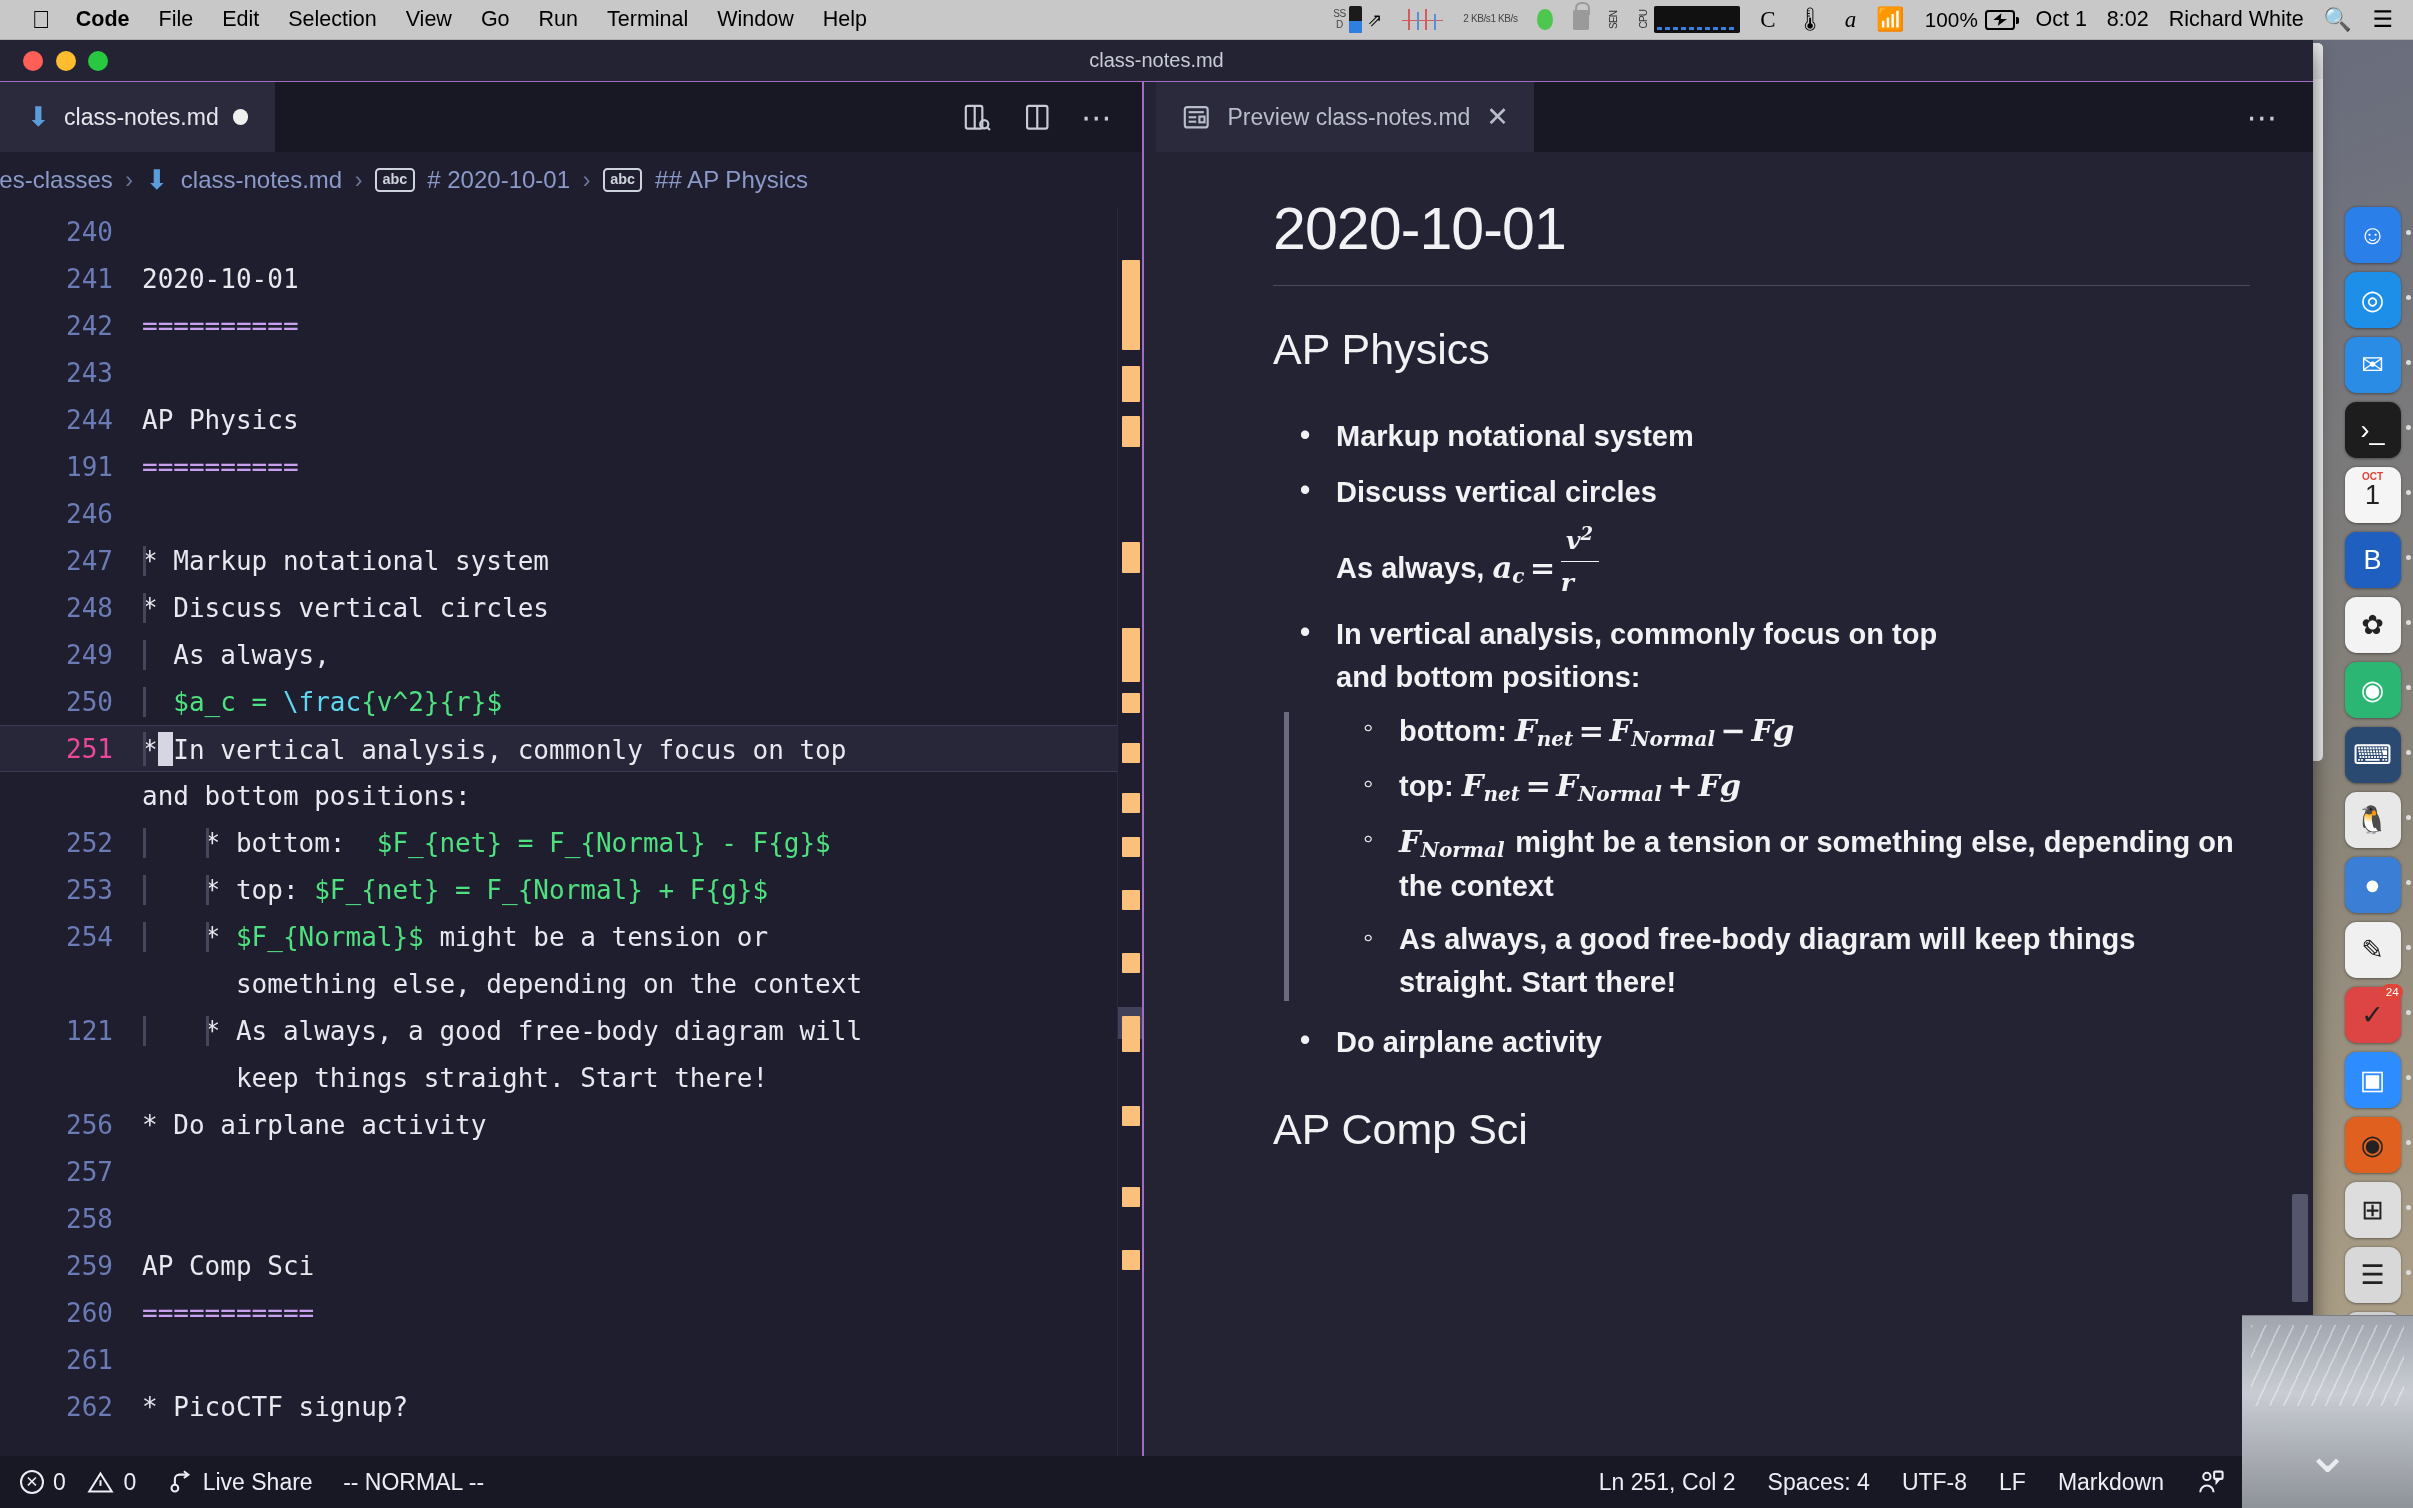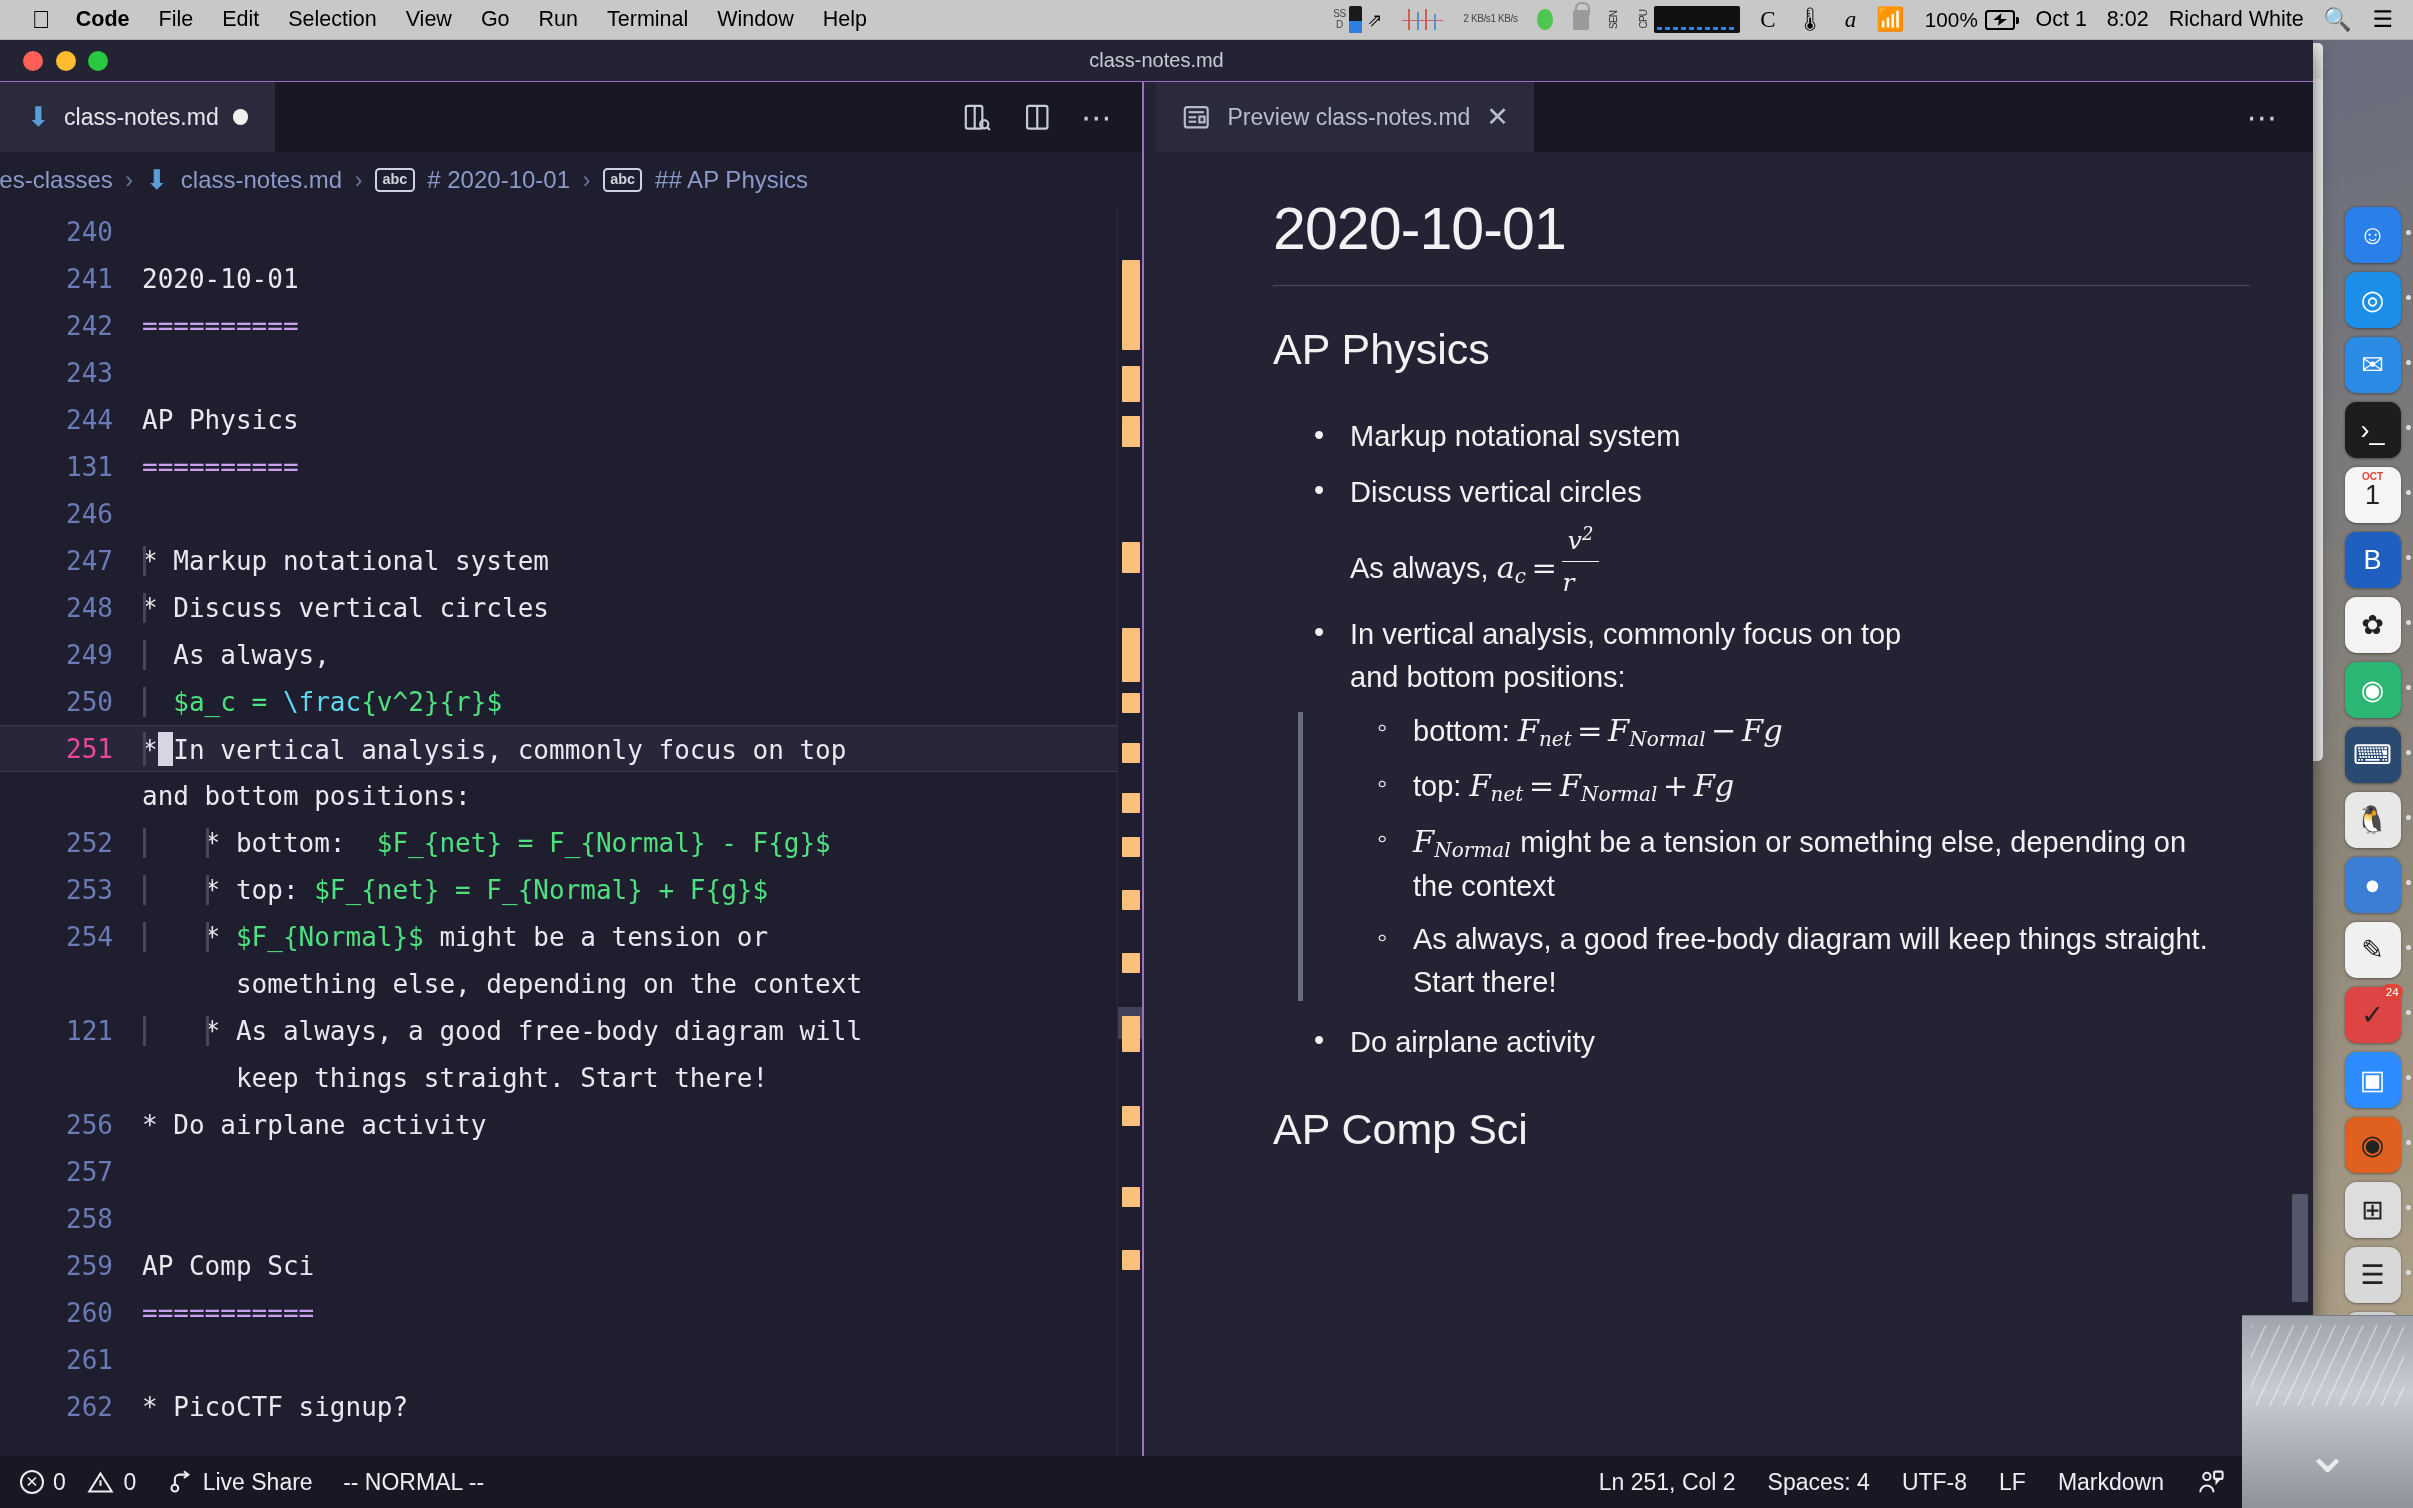--- a/index.html
+++ b/index.html
@@ -176,21 +176,21 @@
          color:#b9bdc9;font-size:23px;white-space:nowrap;}
   .ptab .close{ font-size:27px; color:#b9bdc9; }
   #pv-actions{ margin-left:auto; display:flex;align-items:center;padding-right:36px;color:#c8cbd4;}
   #pv-content{
     flex:1; overflow:hidden; padding:43px 63px 0 117px; color:#f2f2f5;
     background:#232334; position:relative;
   }
   .pv-h1{ font-size:59px; font-weight:400; letter-spacing:-0.9px; margin-bottom:21.5px;}
   .pv-hr{ height:0.9px; background:#4b4b60; margin:0 0 40px 0;}
   .pv-h2{ font-size:43px; font-weight:400; margin:0 0 41px 0;}
-  ul.pv{ list-style:none; margin:16px; padding:0 0 0 61px; }
+  ul.pv{ list-style:none; margin:2px; padding:0 0 0 61px;font-weight:bold; }
   ul.pv > li{ position:relative; font-size:29px; line-height:1.48; margin-bottom:12.6px; }
   ul.pv > li:before{
     content:"•"; position:absolute; left:-36px; top:-1.8px; font-size:29px; color:#f2f2f5;
   }
   ul.pv2{ list-style:none; margin:9px 0 9px 0; padding:0 0 0 63px; }
   ul.pv2 > li{ position:relative; font-size:29px; line-height:1.5; margin-bottom:9px; }
   ul.pv2 > li:before{
     content:"◦"; position:absolute; left:-36px; top:-1.8px; font-size:29px; color:#f2f2f5;
   }
   .nested-bar{
@@ -456,21 +456,21 @@
             </div>
             <div class="cl">
               <div class="lnum">243</div>
               <div class="ctext"></div>
             </div>
             <div class="cl">
               <div class="lnum">244</div>
               <div class="ctext"><span class="bullet">AP Physics</span></div>
             </div>
             <div class="cl">
-              <div class="lnum">131</div>
+              <div class="lnum">191</div>
               <div class="ctext"><span class="hr-rule">==========</span></div>
             </div>
             <div class="cl">
               <div class="lnum">246</div>
               <div class="ctext"></div>
             </div>
             <div class="cl">
               <div class="lnum">247</div>
               <div class="ctext"><span class="iguide" style="left: 0.9px;"></span><span class="bullet">* Markup notational system</span></div>
             </div>

